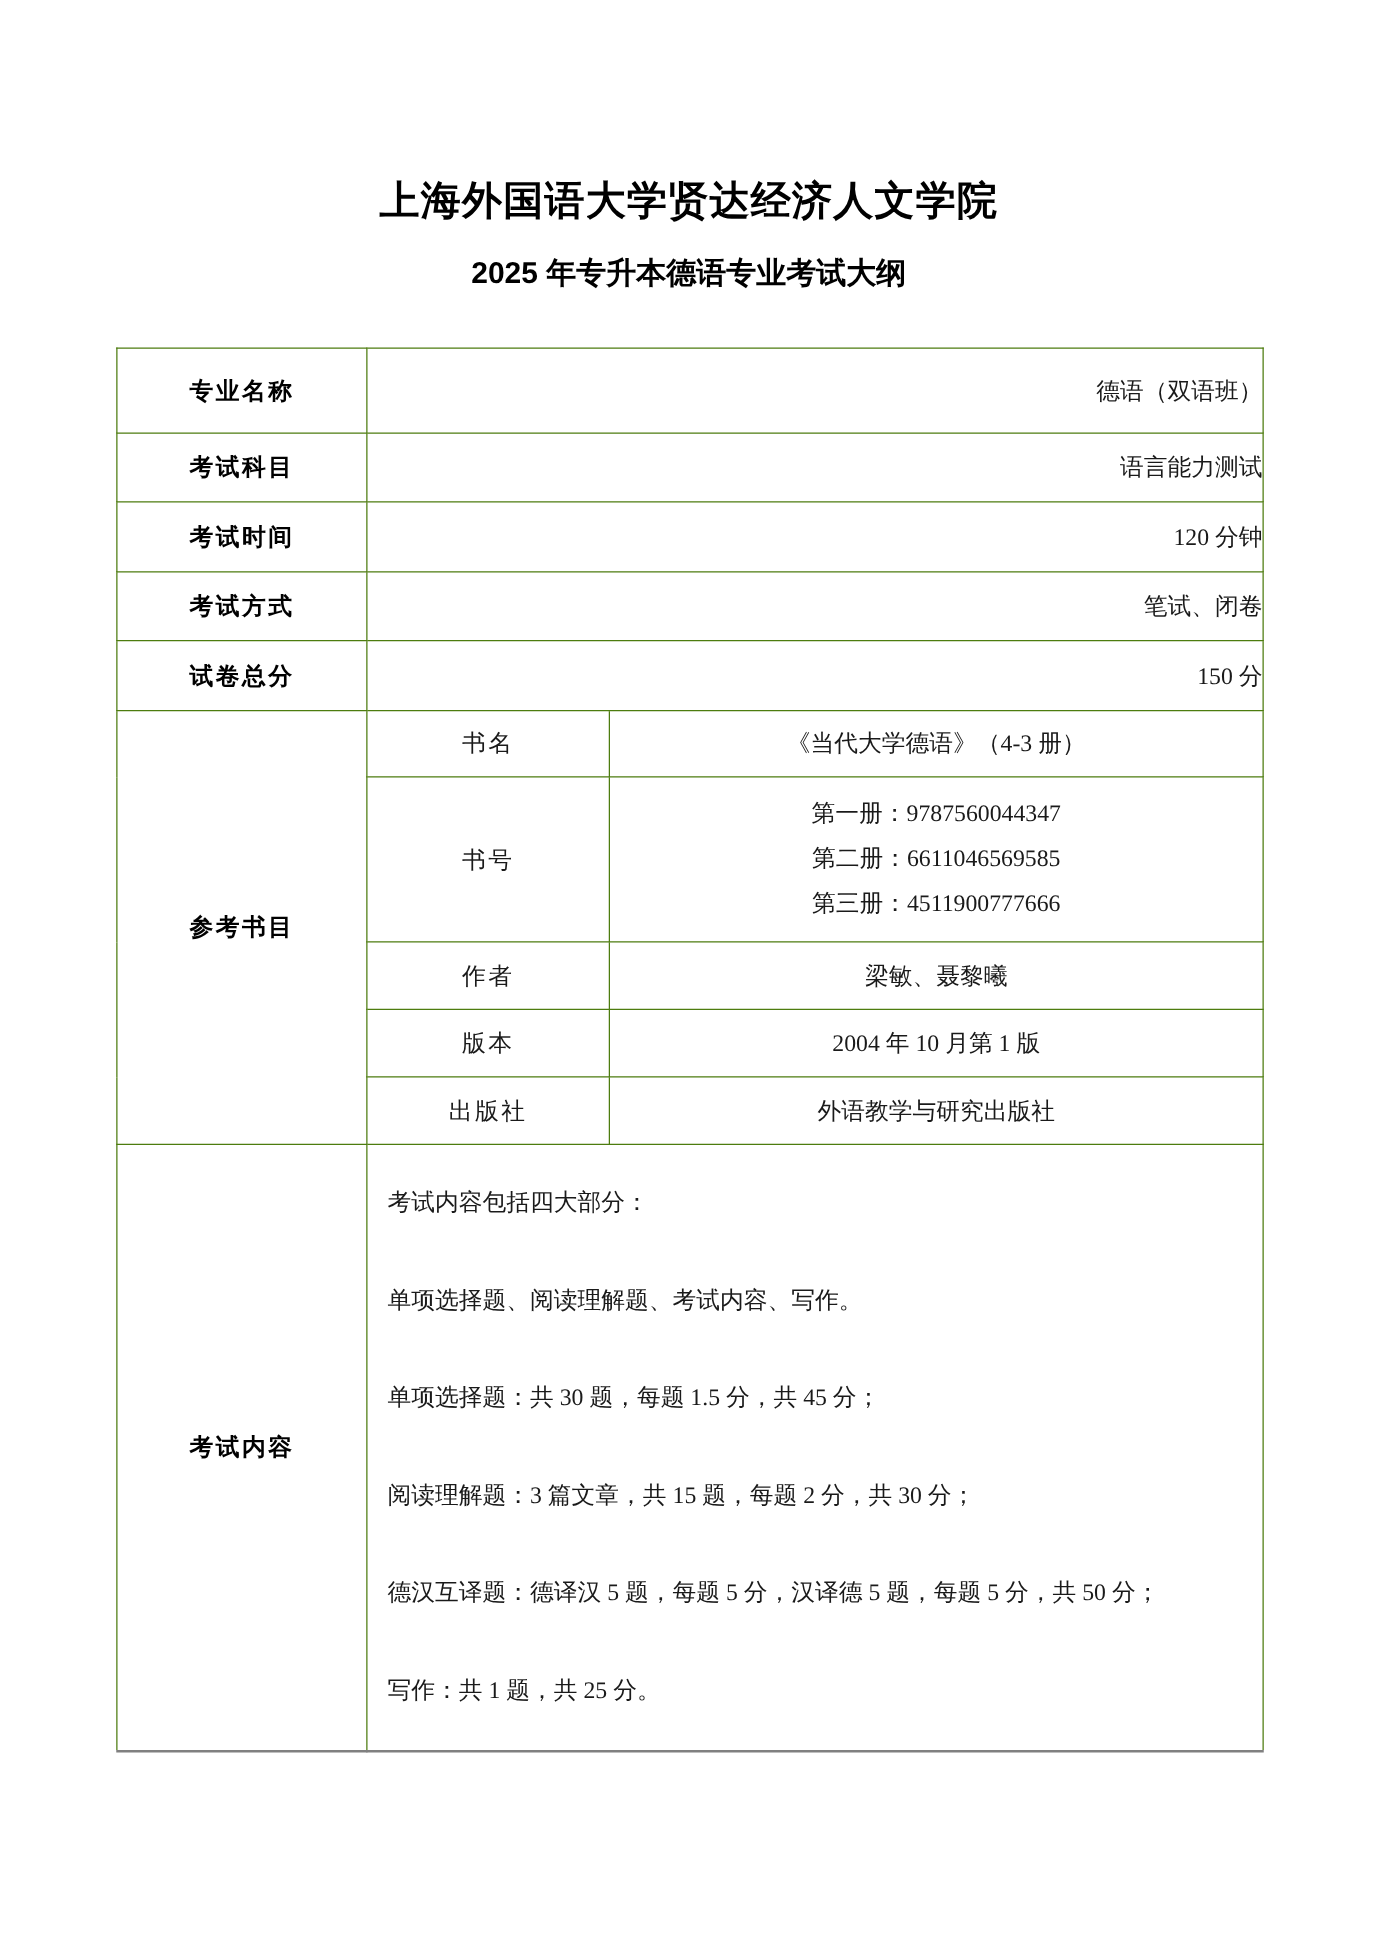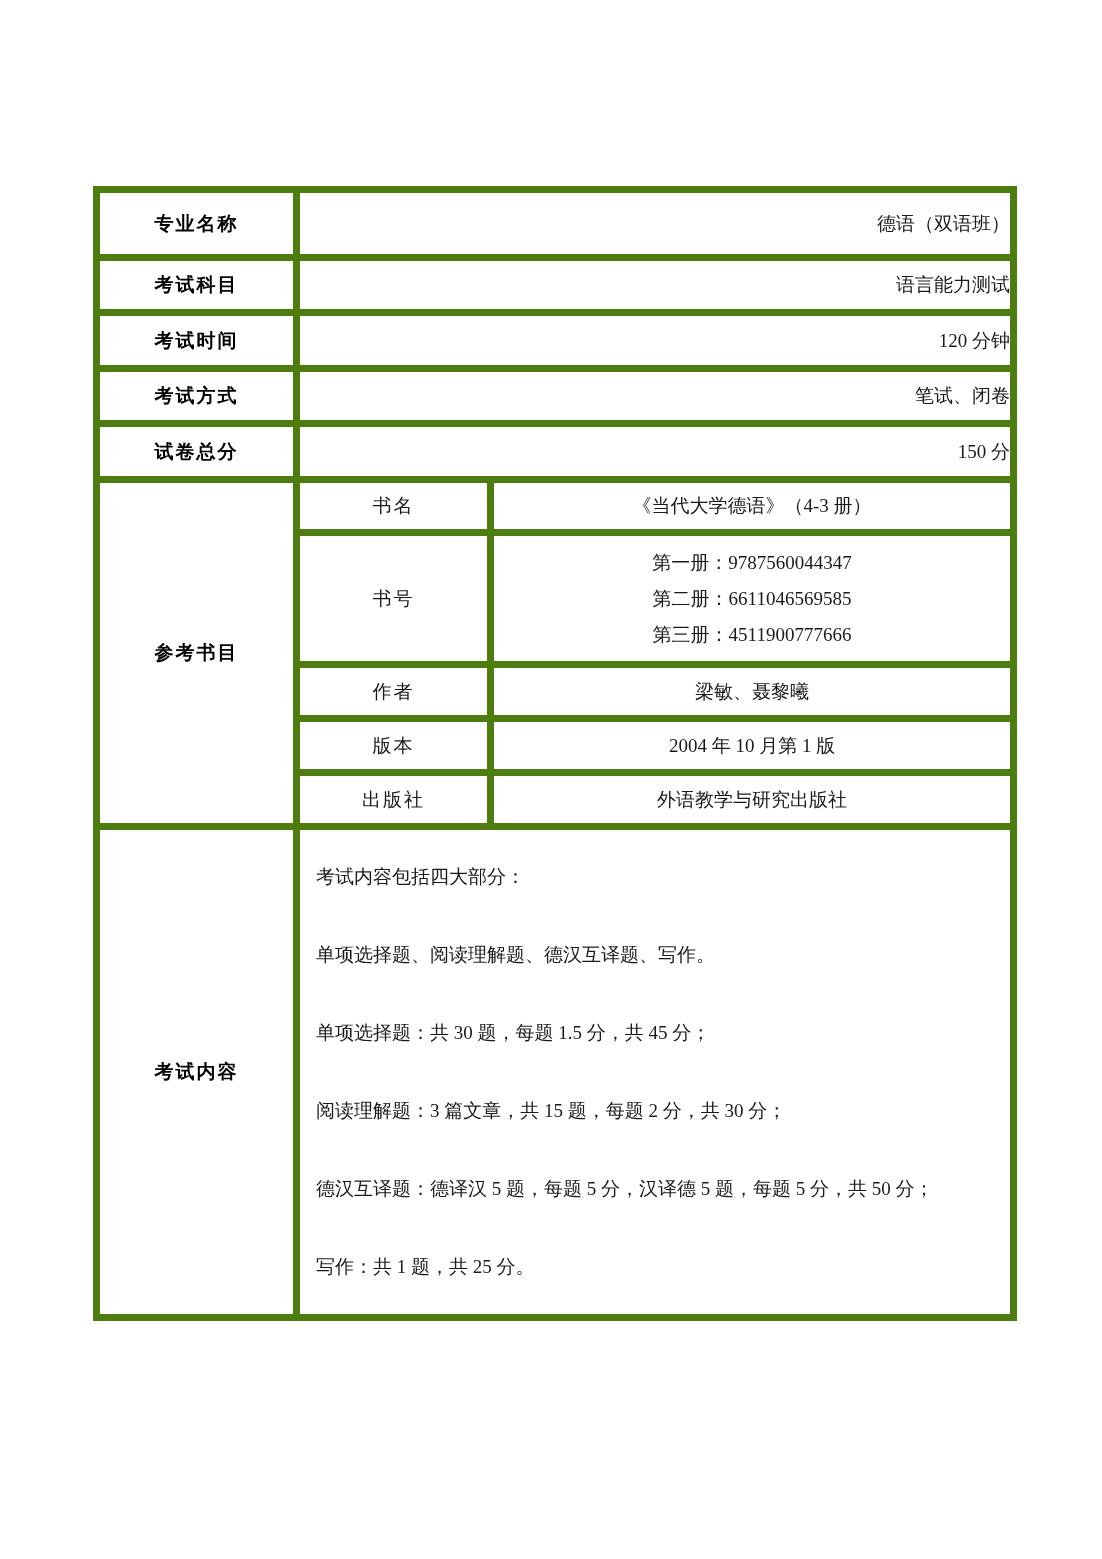--- a/index.html
+++ b/index.html
@@ -34,21 +34,21 @@
     line-height:30px;
     color:#000000;
   }
   table.main{
     border-collapse:collapse;
     table-layout:fixed;
     margin:44px 0 0 93px;
     width:917px;
   }
   table.main td{
-    border:7px solid #4d7c0f;
+    border:1px solid #4d7c0f;
     padding:0;
     font-size:19px;
     vertical-align:middle;
     background:#ffffff;
   }
   table.main{border-bottom:2px solid #808080;}
   td.lbl{
     text-align:center;
     font-weight:bold;
     color:#000000;
@@ -83,20 +83,22 @@
     margin:16px;
     line-height:62px;
     font-size:19px;
   }
 </style>
 </head>
 <body>
 
 <div class="doc">
 
+  <h1 class="doc-title">上海外国语大学贤达经济人文学院</h1>
+  <h2 class="doc-subtitle">2025 年专升本德语专业考试大纲</h2>
 
   <table class="main">
     <colgroup>
       <col style="width:200px">
       <col style="width:194px">
       <col style="width:523px">
     </colgroup>
 
     <tbody>
         <tr class="h68">
@@ -143,21 +145,21 @@
     </tr>
     <tr class="h54">
       <td class="sublbl">出版社</td>
       <td class="subval">外语教学与研究出版社</td>
     </tr>
 
     <tr class="h413">
       <td class="lbl">考试内容</td>
       <td class="content" colspan="2">
         <p>考试内容包括四大部分：</p>
-        <p>单项选择题、阅读理解题、德汉互译题、写作。</p>
+        <p>单项选择题、阅读理解题、考试内容、写作。</p>
         <p>单项选择题：共 30 题，每题 1.5 分，共 45 分；</p>
         <p>阅读理解题：3 篇文章，共 15 题，每题 2 分，共 30 分；</p>
         <p>德汉互译题：德译汉 5 题，每题 5 分，汉译德 5 题，每题 5 分，共 50 分；</p>
         <p>写作：共 1 题，共 25 分。</p>
       </td>
     </tr>
   </tbody>
     </table>
 
 </div>

